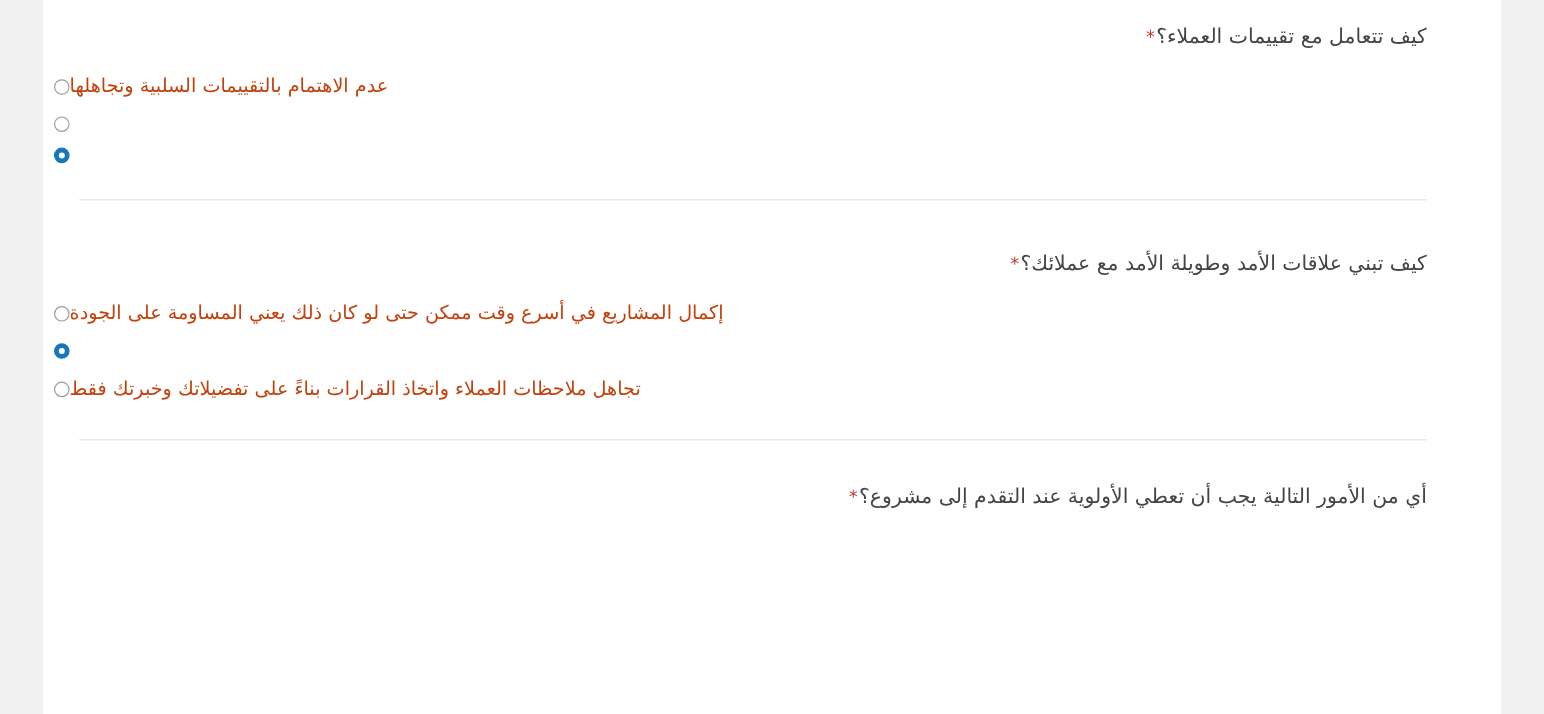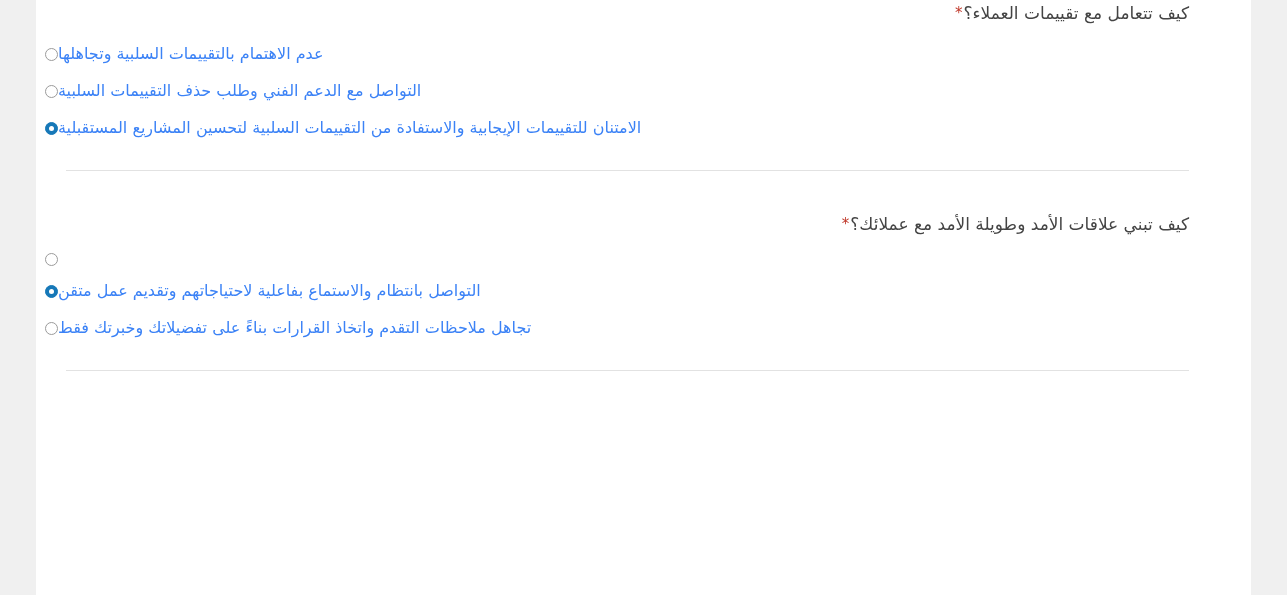--- a/index.html
+++ b/index.html
@@ -40,20 +40,21 @@
     background: #ffffff;
     padding: 0;
     box-sizing: border-box;
   }
 
   .question-block {
     padding: 0 32px 0 0;
     box-sizing: border-box;
   }
   .question-block.first {
+    padding-top: 18px;
   }
   .question-block .divider {
     height: 1px;
     background: #e2e2e2;
     margin: 30px 30px 0 30px;
   }
 
   .q-title {
     direction: rtl;
     text-align: right;
@@ -106,21 +107,21 @@
     left: 3px;
     top: 3px;
     width: 5px;
     height: 5px;
     border-radius: 50%;
     background: #ffffff;
   }
   .option-label {
     font-size: 16px;
     line-height: 24px;
-    color: #3b82f6;
+    color: #c2410c;
     white-space: nowrap;
   }
   .q-spacer-lg { height: 40px; }
   .q-spacer-md { height: 34px; }
 </style>
 </head>
 <body>
 
 <div class="page">
   <div class="gutter left"></div>
@@ -132,49 +133,52 @@
       <div class="q-title">
         <span>كيف تتعامل مع تقييمات العملاء؟</span><span class="req">*</span>
       </div>
       <ul class="options">
         <li class="option-row">
           <span class="radio"></span>
           <span class="option-label">عدم الاهتمام بالتقييمات السلبية وتجاهلها</span>
         </li>
         <li class="option-row">
           <span class="radio"></span>
-          <span class="option-label">التواصل مع الدعم الفني وطلب حذف التقييمات السلبية</span>
         </li>
         <li class="option-row">
           <span class="radio checked"></span>
-          <span class="option-label">الامتنان للتقييمات الإيجابية والاستفادة من التقييمات السلبية لتحسين المشاريع المستقبلية</span>
         </li>
       </ul>
       <div class="divider"></div>
     </div>
 
     <div class="q-spacer-lg"></div>
 
     <div class="question-block">
       <div class="q-title">
         <span>كيف تبني علاقات الأمد وطويلة الأمد مع عملائك؟</span><span class="req">*</span>
       </div>
       <ul class="options">
         <li class="option-row">
           <span class="radio"></span>
+          <span class="option-label">إكمال المشاريع في أسرع وقت ممكن حتى لو كان ذلك يعني المساومة على الجودة</span>
         </li>
         <li class="option-row">
           <span class="radio checked"></span>
-          <span class="option-label">التواصل بانتظام والاستماع بفاعلية لاحتياجاتهم وتقديم عمل متقن</span>
         </li>
         <li class="option-row">
           <span class="radio"></span>
-          <span class="option-label">تجاهل ملاحظات التقدم واتخاذ القرارات بناءً على تفضيلاتك وخبرتك فقط</span>
+          <span class="option-label">تجاهل ملاحظات العملاء واتخاذ القرارات بناءً على تفضيلاتك وخبرتك فقط</span>
         </li>
       </ul>
       <div class="divider"></div>
     </div>
 
     <div class="q-spacer-md"></div>
 
+    <div class="question-block">
+      <div class="q-title">
+        <span>أي من الأمور التالية يجب أن تعطي الأولوية عند التقدم إلى مشروع؟</span><span class="req">*</span>
+      </div>
+    </div>
 
   </div>
 </div>
 
 </body></html>

